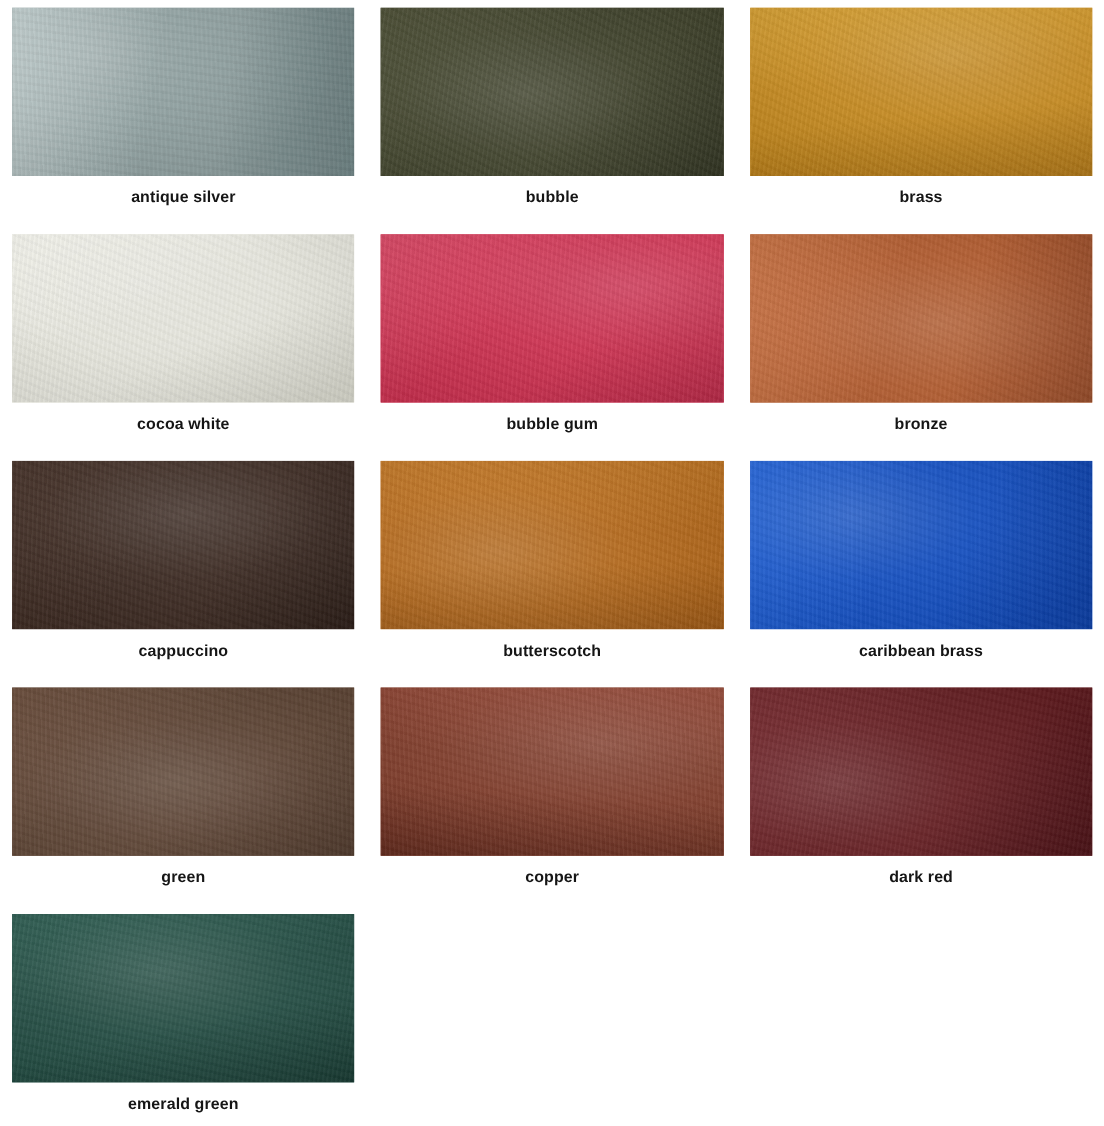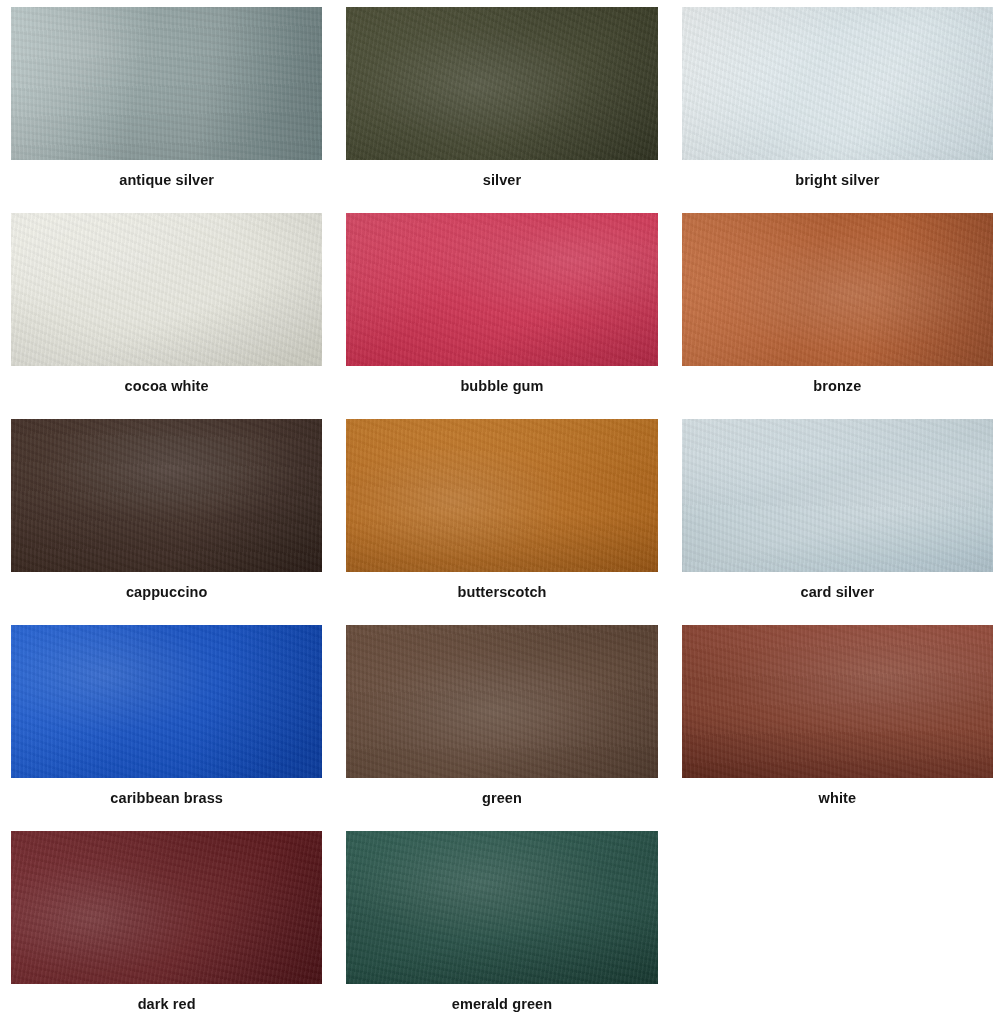--- a/index.html
+++ b/index.html
@@ -71,29 +71,29 @@
         <div class="tex-c" style="background: repeating-linear-gradient(88deg, rgba(255, 255, 255, 0.035) 0px, rgba(255, 255, 255, 0.035) 1px, rgba(0, 0, 0, 0.03) 2px, rgba(0, 0, 0, 0.03) 4px), repeating-linear-gradient(7deg, rgba(0, 0, 0, 0.024) 0px, rgba(0, 0, 0, 0.024) 2px, rgba(255, 255, 255, 0.02) 3px, rgba(255, 255, 255, 0.02) 7px);"></div>
       </div>
       <div class="swatch-label">antique silver</div>
     </div>
     <div class="swatch-cell">
       <div class="swatch-chip" title="avocado" style="background-color: rgb(61, 64, 41);">
         <div class="tex-a" style="background: linear-gradient(137deg, rgb(74, 77, 51) 0%, rgb(61, 64, 41) 42%, rgb(61, 64, 41) 62%, rgb(47, 50, 32) 100%);"></div>
         <div class="tex-b" style="background: radial-gradient(83% 85% at 42% 51%, rgba(255, 255, 255, 0.16) 0%, rgba(255, 255, 255, 0.05) 45%, rgba(0, 0, 0, 0.07) 100%);"></div>
         <div class="tex-c" style="background: repeating-linear-gradient(99deg, rgba(255, 255, 255, 0.035) 0px, rgba(255, 255, 255, 0.035) 1px, rgba(0, 0, 0, 0.03) 2px, rgba(0, 0, 0, 0.03) 4px), repeating-linear-gradient(26deg, rgba(0, 0, 0, 0.024) 0px, rgba(0, 0, 0, 0.024) 2px, rgba(255, 255, 255, 0.02) 3px, rgba(255, 255, 255, 0.02) 7px);"></div>
       </div>
-      <div class="swatch-label">silver</div>
+      <div class="swatch-label">bubble</div>
     </div>
     <div class="swatch-cell">
-      <div class="swatch-chip" title="bright silver" style="background-color: rgb(219, 230, 234);">
-        <div class="tex-a" style="background: linear-gradient(121deg, rgb(241, 246, 247) 0%, rgb(219, 230, 234) 42%, rgb(219, 230, 234) 62%, rgb(195, 210, 216) 100%);"></div>
-        <div class="tex-b" style="background: radial-gradient(109% 85% at 76% 52%, rgba(255, 255, 255, 0.16) 0%, rgba(255, 255, 255, 0.05) 45%, rgba(0, 0, 0, 0.07) 100%);"></div>
-        <div class="tex-c" style="background: repeating-linear-gradient(97deg, rgba(255, 255, 255, 0.035) 0px, rgba(255, 255, 255, 0.035) 1px, rgba(0, 0, 0, 0.03) 2px, rgba(0, 0, 0, 0.03) 4px), repeating-linear-gradient(24deg, rgba(0, 0, 0, 0.024) 0px, rgba(0, 0, 0, 0.024) 2px, rgba(255, 255, 255, 0.02) 3px, rgba(255, 255, 255, 0.02) 7px);"></div>
+      <div class="swatch-chip" title="brass" style="background-color: rgb(196, 136, 29);">
+        <div class="tex-a" style="background: linear-gradient(174deg, rgb(208, 154, 45) 0%, rgb(196, 136, 29) 42%, rgb(196, 136, 29) 62%, rgb(173, 117, 22) 100%);"></div>
+        <div class="tex-b" style="background: radial-gradient(96% 85% at 59% 29%, rgba(255, 255, 255, 0.16) 0%, rgba(255, 255, 255, 0.05) 45%, rgba(0, 0, 0, 0.07) 100%);"></div>
+        <div class="tex-c" style="background: repeating-linear-gradient(98deg, rgba(255, 255, 255, 0.035) 0px, rgba(255, 255, 255, 0.035) 1px, rgba(0, 0, 0, 0.03) 2px, rgba(0, 0, 0, 0.03) 4px), repeating-linear-gradient(25deg, rgba(0, 0, 0, 0.024) 0px, rgba(0, 0, 0, 0.024) 2px, rgba(255, 255, 255, 0.02) 3px, rgba(255, 255, 255, 0.02) 7px);"></div>
       </div>
-      <div class="swatch-label">bright silver</div>
+      <div class="swatch-label">brass</div>
     </div>
     <div class="swatch-cell">
       <div class="swatch-chip" title="bright white" style="background-color: rgb(230, 230, 221);">
         <div class="tex-a" style="background: linear-gradient(158deg, rgb(240, 240, 233) 0%, rgb(230, 230, 221) 42%, rgb(230, 230, 221) 62%, rgb(216, 216, 205) 100%);"></div>
         <div class="tex-b" style="background: radial-gradient(82% 85% at 38% 30%, rgba(255, 255, 255, 0.16) 0%, rgba(255, 255, 255, 0.05) 45%, rgba(0, 0, 0, 0.07) 100%);"></div>
         <div class="tex-c" style="background: repeating-linear-gradient(96deg, rgba(255, 255, 255, 0.035) 0px, rgba(255, 255, 255, 0.035) 1px, rgba(0, 0, 0, 0.03) 2px, rgba(0, 0, 0, 0.03) 4px), repeating-linear-gradient(23deg, rgba(0, 0, 0, 0.024) 0px, rgba(0, 0, 0, 0.024) 2px, rgba(255, 255, 255, 0.02) 3px, rgba(255, 255, 255, 0.02) 7px);"></div>
       </div>
       <div class="swatch-label">cocoa white</div>
     </div>
     <div class="swatch-cell">
@@ -122,28 +122,20 @@
     </div>
     <div class="swatch-cell">
       <div class="swatch-chip" title="butterscotch" style="background-color: rgb(180, 104, 26);">
         <div class="tex-a" style="background: linear-gradient(179deg, rgb(194, 119, 37) 0%, rgb(180, 104, 26) 42%, rgb(180, 104, 26) 62%, rgb(156, 88, 20) 100%);"></div>
         <div class="tex-b" style="background: radial-gradient(81% 85% at 34% 54%, rgba(255, 255, 255, 0.16) 0%, rgba(255, 255, 255, 0.05) 45%, rgba(0, 0, 0, 0.07) 100%);"></div>
         <div class="tex-c" style="background: repeating-linear-gradient(93deg, rgba(255, 255, 255, 0.035) 0px, rgba(255, 255, 255, 0.035) 1px, rgba(0, 0, 0, 0.03) 2px, rgba(0, 0, 0, 0.03) 4px), repeating-linear-gradient(20deg, rgba(0, 0, 0, 0.024) 0px, rgba(0, 0, 0, 0.024) 2px, rgba(255, 255, 255, 0.02) 3px, rgba(255, 255, 255, 0.02) 7px);"></div>
       </div>
       <div class="swatch-label">butterscotch</div>
     </div>
     <div class="swatch-cell">
-      <div class="swatch-chip" title="card silver" style="background-color: rgb(195, 210, 216);">
-        <div class="tex-a" style="background: linear-gradient(163deg, rgb(223, 234, 238) 0%, rgb(195, 210, 216) 42%, rgb(195, 210, 216) 62%, rgb(169, 189, 198) 100%);"></div>
-        <div class="tex-b" style="background: radial-gradient(107% 85% at 68% 55%, rgba(255, 255, 255, 0.16) 0%, rgba(255, 255, 255, 0.05) 45%, rgba(0, 0, 0, 0.07) 100%);"></div>
-        <div class="tex-c" style="background: repeating-linear-gradient(91deg, rgba(255, 255, 255, 0.035) 0px, rgba(255, 255, 255, 0.035) 1px, rgba(0, 0, 0, 0.03) 2px, rgba(0, 0, 0, 0.03) 4px), repeating-linear-gradient(18deg, rgba(0, 0, 0, 0.024) 0px, rgba(0, 0, 0, 0.024) 2px, rgba(255, 255, 255, 0.02) 3px, rgba(255, 255, 255, 0.02) 7px);"></div>
-      </div>
-      <div class="swatch-label">card silver</div>
-    </div>
-    <div class="swatch-cell">
       <div class="swatch-chip" title="caribbean blue" style="background-color: rgb(17, 77, 192);">
         <div class="tex-a" style="background: linear-gradient(110deg, rgb(31, 94, 209) 0%, rgb(17, 77, 192) 42%, rgb(17, 77, 192) 62%, rgb(12, 63, 166) 100%);"></div>
         <div class="tex-b" style="background: radial-gradient(80% 85% at 30% 33%, rgba(255, 255, 255, 0.16) 0%, rgba(255, 255, 255, 0.05) 45%, rgba(0, 0, 0, 0.07) 100%);"></div>
         <div class="tex-c" style="background: repeating-linear-gradient(90deg, rgba(255, 255, 255, 0.035) 0px, rgba(255, 255, 255, 0.035) 1px, rgba(0, 0, 0, 0.03) 2px, rgba(0, 0, 0, 0.03) 4px), repeating-linear-gradient(17deg, rgba(0, 0, 0, 0.024) 0px, rgba(0, 0, 0, 0.024) 2px, rgba(255, 255, 255, 0.02) 3px, rgba(255, 255, 255, 0.02) 7px);"></div>
       </div>
       <div class="swatch-label">caribbean brass</div>
     </div>
     <div class="swatch-cell">
       <div class="swatch-chip" title="cocoa" style="background-color: rgb(90, 65, 49);">
         <div class="tex-a" style="background: linear-gradient(147deg, rgb(106, 77, 59) 0%, rgb(90, 65, 49) 42%, rgb(90, 65, 49) 62%, rgb(74, 52, 39) 100%);"></div>
@@ -151,21 +143,21 @@
         <div class="tex-c" style="background: repeating-linear-gradient(89deg, rgba(255, 255, 255, 0.035) 0px, rgba(255, 255, 255, 0.035) 1px, rgba(0, 0, 0, 0.03) 2px, rgba(0, 0, 0, 0.03) 4px), repeating-linear-gradient(16deg, rgba(0, 0, 0, 0.024) 0px, rgba(0, 0, 0, 0.024) 2px, rgba(255, 255, 255, 0.02) 3px, rgba(255, 255, 255, 0.02) 7px);"></div>
       </div>
       <div class="swatch-label">green</div>
     </div>
     <div class="swatch-cell">
       <div class="swatch-chip" title="copper" style="background-color: rgb(126, 58, 40);">
         <div class="tex-a" style="background: linear-gradient(184deg, rgb(144, 69, 52) 0%, rgb(126, 58, 40) 42%, rgb(126, 58, 40) 62%, rgb(98, 42, 29) 100%);"></div>
         <div class="tex-b" style="background: radial-gradient(106% 85% at 64% 34%, rgba(255, 255, 255, 0.16) 0%, rgba(255, 255, 255, 0.05) 45%, rgba(0, 0, 0, 0.07) 100%);"></div>
         <div class="tex-c" style="background: repeating-linear-gradient(88deg, rgba(255, 255, 255, 0.035) 0px, rgba(255, 255, 255, 0.035) 1px, rgba(0, 0, 0, 0.03) 2px, rgba(0, 0, 0, 0.03) 4px), repeating-linear-gradient(15deg, rgba(0, 0, 0, 0.024) 0px, rgba(0, 0, 0, 0.024) 2px, rgba(255, 255, 255, 0.02) 3px, rgba(255, 255, 255, 0.02) 7px);"></div>
       </div>
-      <div class="swatch-label">white</div>
+      <div class="swatch-label">copper</div>
     </div>
     <div class="swatch-cell">
       <div class="swatch-chip" title="dark red" style="background-color: rgb(99, 28, 32);">
         <div class="tex-a" style="background: linear-gradient(131deg, rgb(114, 38, 43) 0%, rgb(99, 28, 32) 42%, rgb(99, 28, 32) 62%, rgb(77, 19, 24) 100%);"></div>
         <div class="tex-b" style="background: radial-gradient(79% 85% at 26% 57%, rgba(255, 255, 255, 0.16) 0%, rgba(255, 255, 255, 0.05) 45%, rgba(0, 0, 0, 0.07) 100%);"></div>
         <div class="tex-c" style="background: repeating-linear-gradient(99deg, rgba(255, 255, 255, 0.035) 0px, rgba(255, 255, 255, 0.035) 1px, rgba(0, 0, 0, 0.03) 2px, rgba(0, 0, 0, 0.03) 4px), repeating-linear-gradient(14deg, rgba(0, 0, 0, 0.024) 0px, rgba(0, 0, 0, 0.024) 2px, rgba(255, 255, 255, 0.02) 3px, rgba(255, 255, 255, 0.02) 7px);"></div>
       </div>
       <div class="swatch-label">dark red</div>
     </div>
     <div class="swatch-cell">

